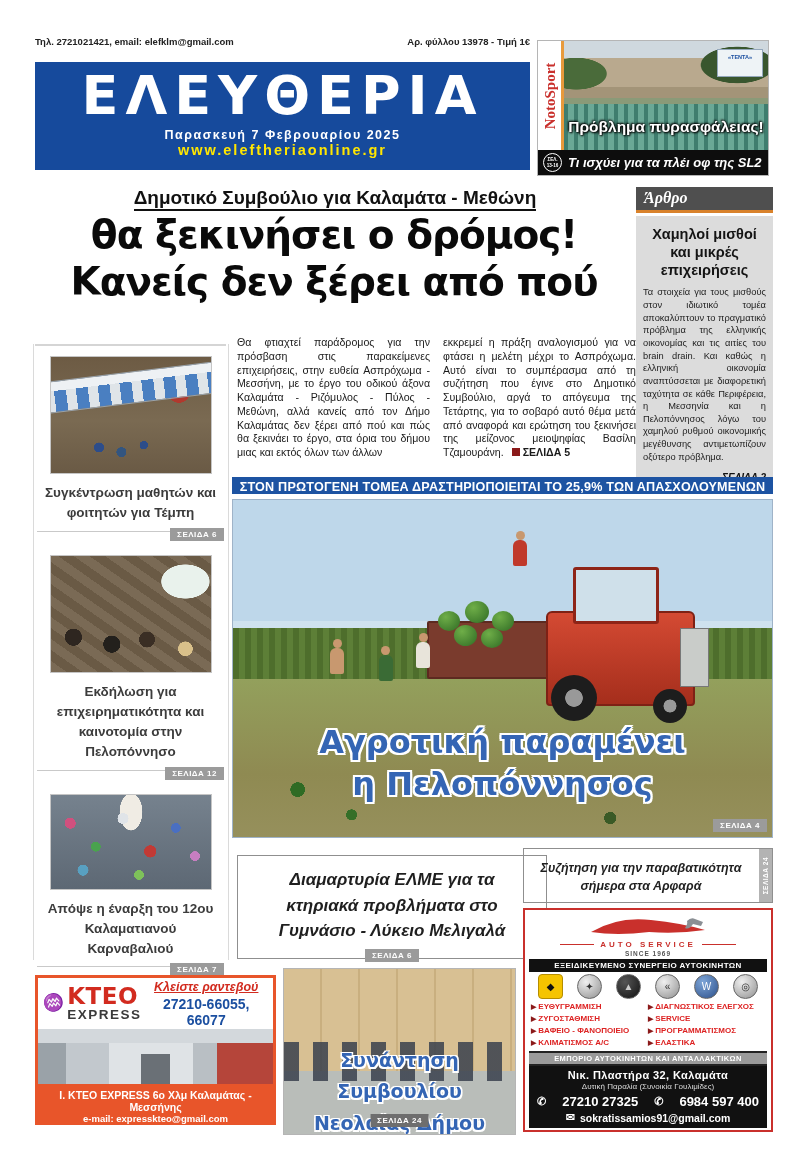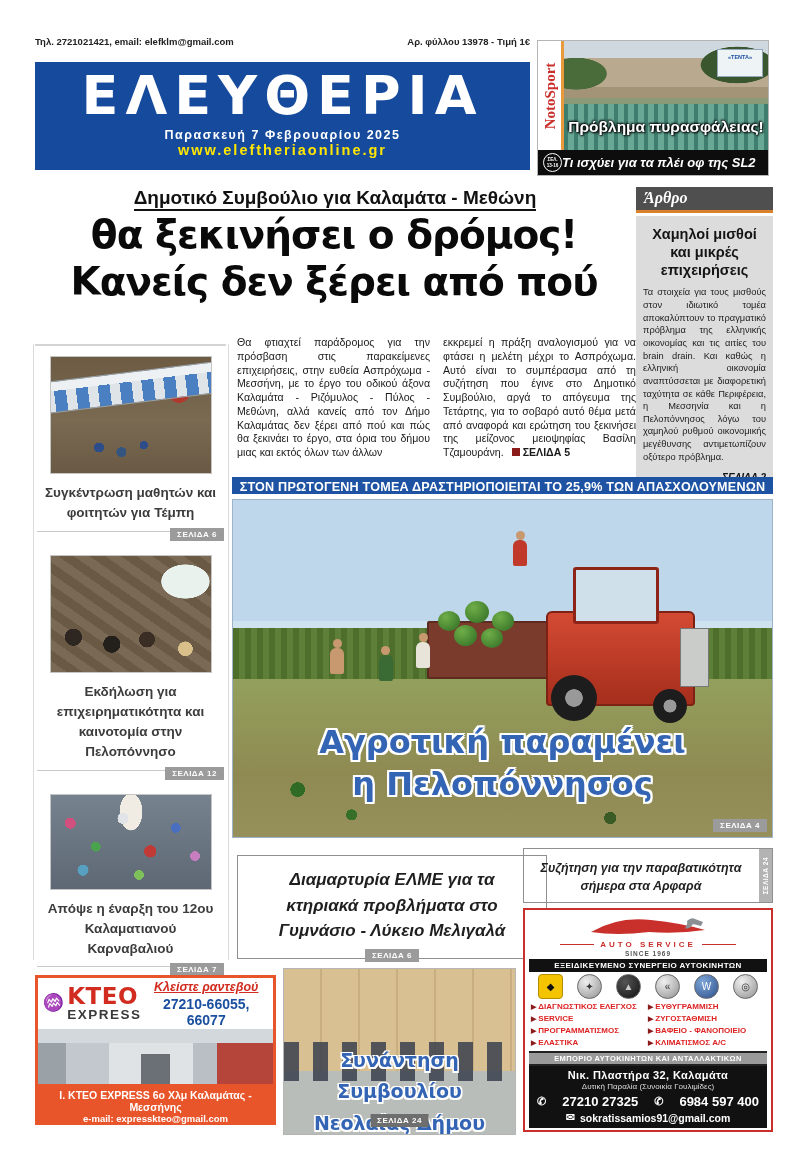--- a/index.html
+++ b/index.html
@@ -25,21 +25,21 @@
      background:
        radial-gradient(ellipse 60px 30px at 85% 22%, #39562e 60%, transparent 62%),
        radial-gradient(ellipse 50px 26px at 6% 30%, #4a6b3a 60%, transparent 62%),
        linear-gradient(#cfd8de 0 16%, #b9a98e 16% 42%, #a39478 42% 52%, #8a9a78 52% 58%, transparent 58%),
        repeating-linear-gradient(90deg,#3f7d6e 0 4px,#6aa896 4px 10px);
      background-color:#7fa18e;}
   .ns-sign{position:absolute;right:5px;top:8px;width:46px;height:28px;background:#eef3f6;border:1px solid #93a7bb;
            font-size:5.5px;color:#1b4fa0;text-align:center;padding-top:4px;box-sizing:border-box;font-weight:bold;}
   .ns-headline{position:absolute;left:0;right:0;bottom:14px;text-align:center;color:#fff;font-weight:800;font-size:15.5px;
                text-shadow:0 0 3px #000,1px 1px 2px #000,-1px -1px 2px #000;}
-  .ns-bar{height:25px;background:#0d0d0d;display:flex;align-items:center;padding:0 5px;color:#fff;}
+  .ns-bar{height:25px;background:#0d0d0d;display:flex;align-items:center;gap:6px;padding:0 5px;color:#fff;}
   .ns-circle{width:17px;height:17px;border:1px solid #fff;border-radius:50%;display:flex;flex-direction:column;
              align-items:center;justify-content:center;font-size:4.6px;font-weight:bold;line-height:1.1;flex:none;}
   .ns-bartext{font-style:italic;font-weight:bold;font-size:13px;white-space:nowrap;}
   
   .kicker{position:absolute;left:35px;top:187px;width:600px;text-align:center;}
   .kicker span{font-size:19px;font-weight:bold;border-bottom:2px solid #111;padding-bottom:1px;}
   .headline{position:absolute;left:28px;top:212px;width:612px;text-align:center;font-weight:800;font-size:39px;
             line-height:1.2;letter-spacing:-1px;color:#0a0a0a;font-family:"DejaVu Sans",sans-serif;}
   .headline div{white-space:nowrap;}
   
@@ -330,30 +330,30 @@
     <div class="sam-brands">
       <div class="brand renault">◆</div>
       <div class="brand">✦</div>
       <div class="brand" style="background:radial-gradient(circle at 35% 30%,#555,#111);color:#ccc;">▲</div>
       <div class="brand">«</div>
       <div class="brand" style="background:radial-gradient(circle at 35% 30%,#7ea6d8,#2b4f8a);color:#fff;">W</div>
       <div class="brand">◎</div>
     </div>
     <div class="sam-services">
       <div class="svc-col">
+          <div class="svc-item">ΕΥΘΥΓΡΑΜΜΙΣΗ</div>
+          <div class="svc-item">ΖΥΓΟΣΤΑΘΜΙΣΗ</div>
+          <div class="svc-item">ΒΑΦΕΙΟ - ΦΑΝΟΠΟΙΕΙΟ</div>
+          <div class="svc-item">ΚΛΙΜΑΤΙΣΜΟΣ A/C</div>
+        </div>
+      <div class="svc-col">
           <div class="svc-item">ΔΙΑΓΝΩΣΤΙΚΟΣ ΕΛΕΓΧΟΣ</div>
           <div class="svc-item">SERVICE</div>
           <div class="svc-item">ΠΡΟΓΡΑΜΜΑΤΙΣΜΟΣ</div>
           <div class="svc-item">ΕΛΑΣΤΙΚΑ</div>
-        </div>
-      <div class="svc-col">
-          <div class="svc-item">ΕΥΘΥΓΡΑΜΜΙΣΗ</div>
-          <div class="svc-item">ΖΥΓΟΣΤΑΘΜΙΣΗ</div>
-          <div class="svc-item">ΒΑΦΕΙΟ - ΦΑΝΟΠΟΙΕΙΟ</div>
-          <div class="svc-item">ΚΛΙΜΑΤΙΣΜΟΣ A/C</div>
         </div>
     </div>
     <div class="sam-tradebar">ΕΜΠΟΡΙΟ ΑΥΤΟΚΙΝΗΤΩΝ ΚΑΙ ΑΝΤΑΛΛΑΚΤΙΚΩΝ</div>
     <div class="sam-footer">
       <div class="sam-addr">Νικ. Πλαστήρα 32, Καλαμάτα</div>
       <div class="sam-addr2">Δυτική Παραλία (Συνοικία Γουλιμίδες)</div>
       <div class="sam-phones">
         <span class="picon">✆</span>
         <span>27210 27325</span>
         <span class="picon">✆</span>

